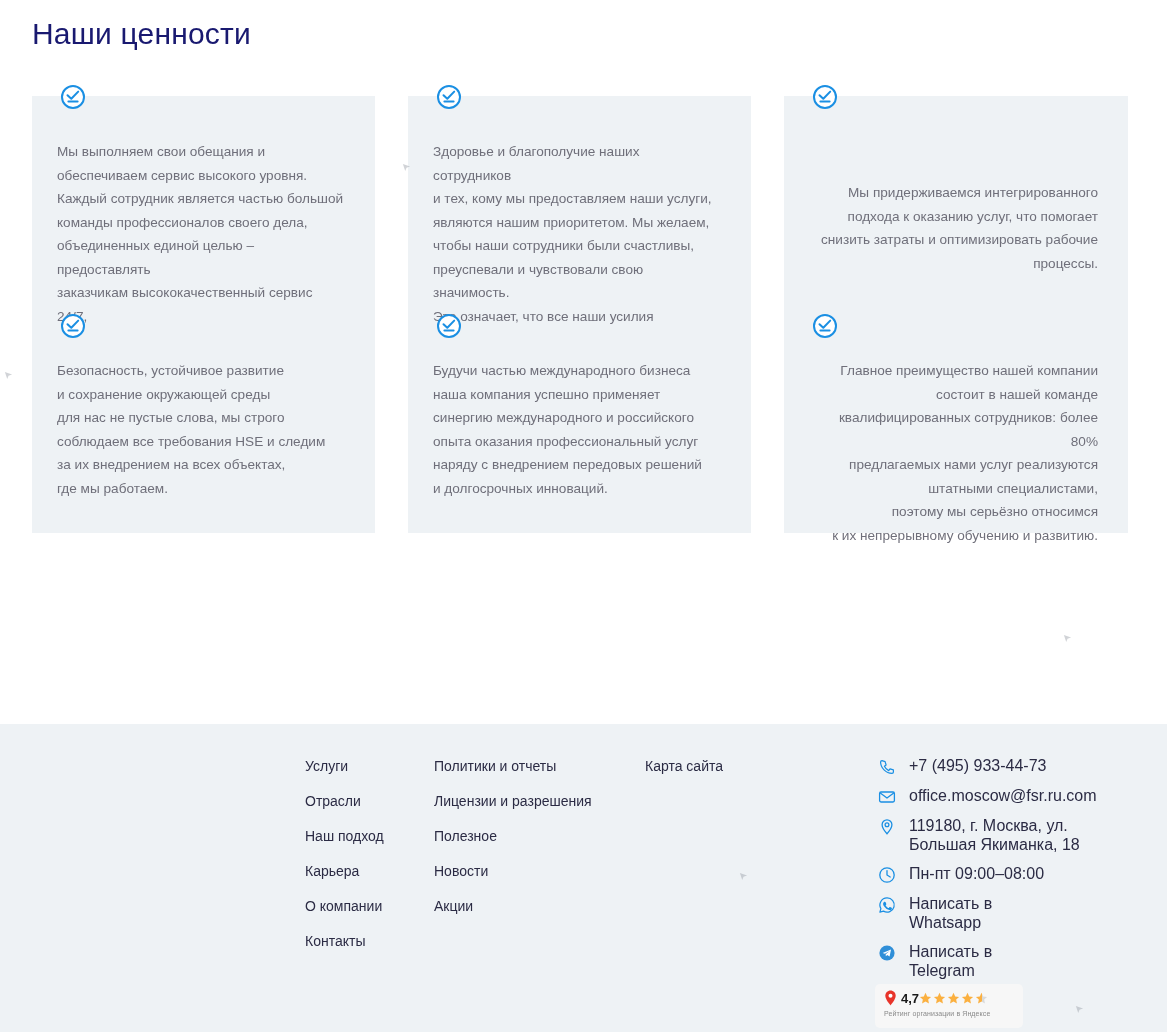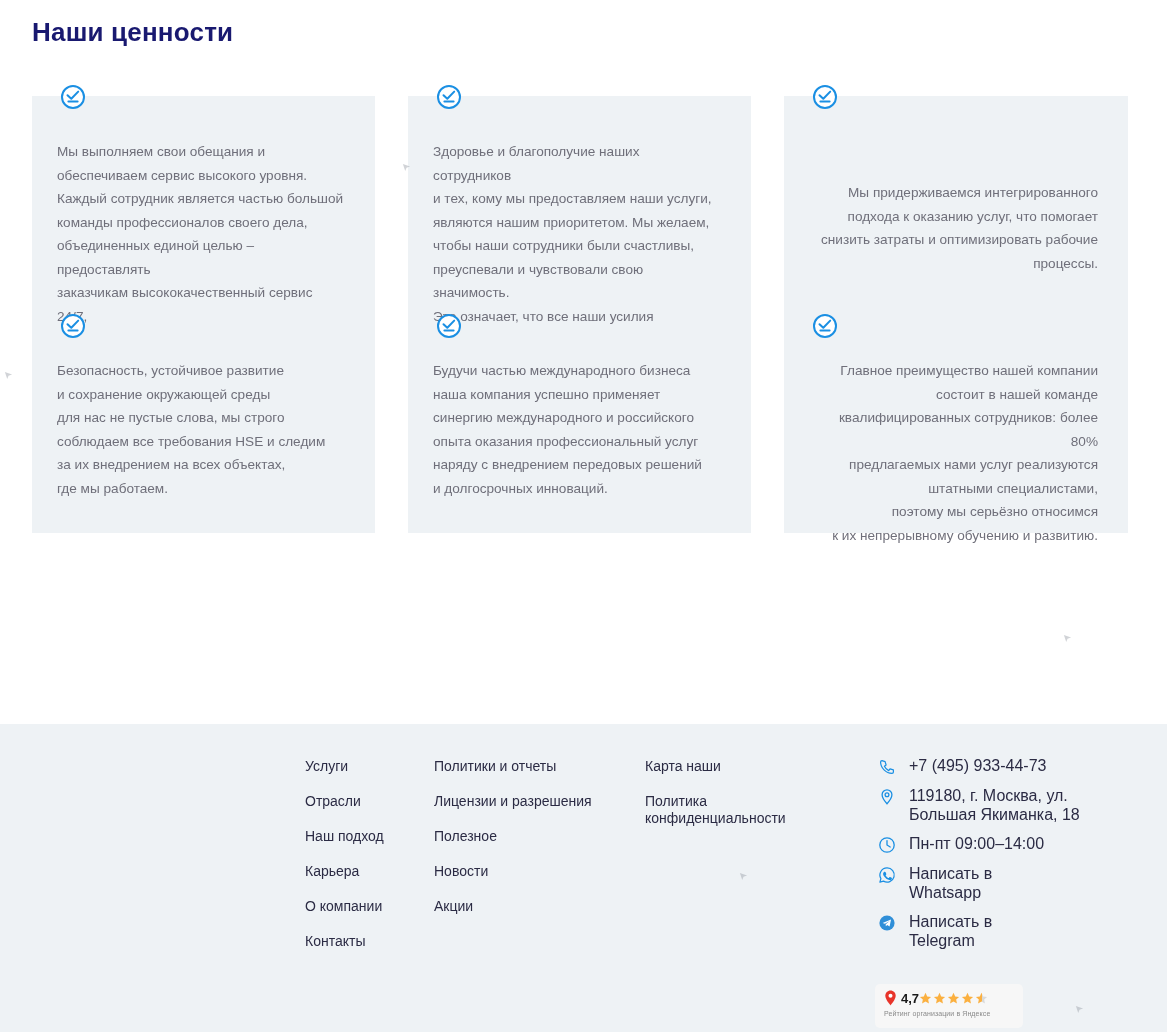--- a/index.html
+++ b/index.html
@@ -9,22 +9,22 @@
     background: #ffffff;
     font-family: "Liberation Sans", sans-serif;
     overflow: hidden;
   }
   .page { position: relative; width: 1167px; height: 1032px; background:#fff; }
 
   
   .section-title {
     position: absolute;
     left: 32px; top: 17px;
-    font-size: 26px;
-    font-weight: 700;
+    font-size: 30px;
+    font-weight: 400;
     color: #191970;
     letter-spacing: 0.2px;
     white-space: pre;
   }
 
   
   .values-grid { position: absolute; left: 32px; top: 96px; width: 1096px; }
   .values-row { position: relative; height: 188px; }
   .values-row.row2 { margin-top: 41px; height: 208px; padding-left: 32px; }
 
@@ -277,56 +277,63 @@
       <div class="nav-col n1">
         <a class="nav-link" href="#">Услуги</a>
         <a class="nav-link" href="#">Отрасли</a>
         <a class="nav-link" href="#">Наш подход</a>
         <a class="nav-link" href="#">Карьера</a>
         <a class="nav-link" href="#">О компании</a>
         <a class="nav-link" href="#">Контакты</a>
       </div>
 
       <div class="nav-col n3">
-        <a class="nav-link" href="#">Карта наши</a>
-        <a class="nav-link" href="#">Политика
-конфиденциальности</a>
+        <a class="nav-link" href="#">Карта сайта</a>
       </div>
 
       <div class="contacts">
 
         <div class="contact-row">
           <span class="contact-icon">
             <svg viewBox="0 0 18 18">
                 <path d="M4 2.6c-.7 0-1.4.6-1.4 1.4 0 6 5.4 11.4 11.4 11.4.8 0 1.4-.7 1.4-1.4v-2.1l-3.4-1-1.3 1.7c-1.9-.9-3.4-2.4-4.3-4.3L8.1 7 7.1 3.6 4 2.6z" fill="none" stroke="#1a8fe3" stroke-width="1.2" stroke-linejoin="round"></path>
               </svg>
           </span>
           <span class="contact-text">+7 (495) 933-44-73</span>
         </div>
 
+        <div class="contact-row">
+          <span class="contact-icon">
+            <svg viewBox="0 0 18 18">
+                <rect x="1.6" y="4" width="14.8" height="10" rx="1.4" fill="none" stroke="#1a8fe3" stroke-width="1.3"></rect>
+                <path d="M2.6 5.3 L9 10 L15.4 5.3" fill="none" stroke="#1a8fe3" stroke-width="1.3" stroke-linecap="round" stroke-linejoin="round"></path>
+              </svg>
+          </span>
+          <span class="contact-text">office.moscow@fsr.ru.com</span>
+        </div>
 
         <div class="contact-row">
           <span class="contact-icon">
             <svg viewBox="0 0 18 18">
                 <path d="M9 1.8c-2.7 0-4.9 2.2-4.9 4.9 0 3.5 4.9 9 4.9 9s4.9-5.5 4.9-9c0-2.7-2.2-4.9-4.9-4.9z" fill="none" stroke="#1a8fe3" stroke-width="1.3"></path>
                 <circle cx="9" cy="6.7" r="1.9" fill="none" stroke="#1a8fe3" stroke-width="1.3"></circle>
               </svg>
           </span>
           <span class="contact-text">119180, г. Москва, ул.
 Большая Якиманка, 18</span>
         </div>
 
         <div class="contact-row">
           <span class="contact-icon">
             <svg viewBox="0 0 18 18">
                 <circle cx="9" cy="9" r="7.2" fill="none" stroke="#1a8fe3" stroke-width="1.3"></circle>
                 <path d="M9 4.6 V9 L12.2 11" fill="none" stroke="#1a8fe3" stroke-width="1.3" stroke-linecap="round" stroke-linejoin="round"></path>
               </svg>
           </span>
-          <span class="contact-text">Пн-пт 09:00–14:00</span>
+          <span class="contact-text">Пн-пт 09:00–08:00</span>
         </div>
 
         <div class="contact-row">
           <span class="contact-icon">
             <svg viewBox="0 0 18 18">
                 <path d="M9 1.9a7.1 7.1 0 0 0-6.1 10.7L1.9 16.1l3.6-1A7.1 7.1 0 1 0 9 1.9z" fill="none" stroke="#1a8fe3" stroke-width="1.25" stroke-linejoin="round"></path>
                 <path d="M6.6 5.8c-.3 0-.6.1-.8.4-.3.3-.7.8-.7 1.8s.8 2.1 1 2.2c.1.2 1.5 2.4 3.7 3.2 1.9.7 2.2.6 2.6.5.4 0 1.2-.5 1.4-1 .2-.5.2-.9.1-1l-.6-.3-1.3-.6c-.2-.1-.3 0-.5.1l-.6.8c-.1.1-.2.2-.4.1-.2-.1-.9-.4-1.7-1-.6-.6-1-1.2-1.2-1.4-.1-.2 0-.3.1-.4l.4-.5.2-.4c.1-.1 0-.3 0-.4l-.6-1.4c-.1-.4-.3-.4-.4-.4z" fill="#1a8fe3"></path>
               </svg>
           </span>
           <span class="contact-text">Написать в

